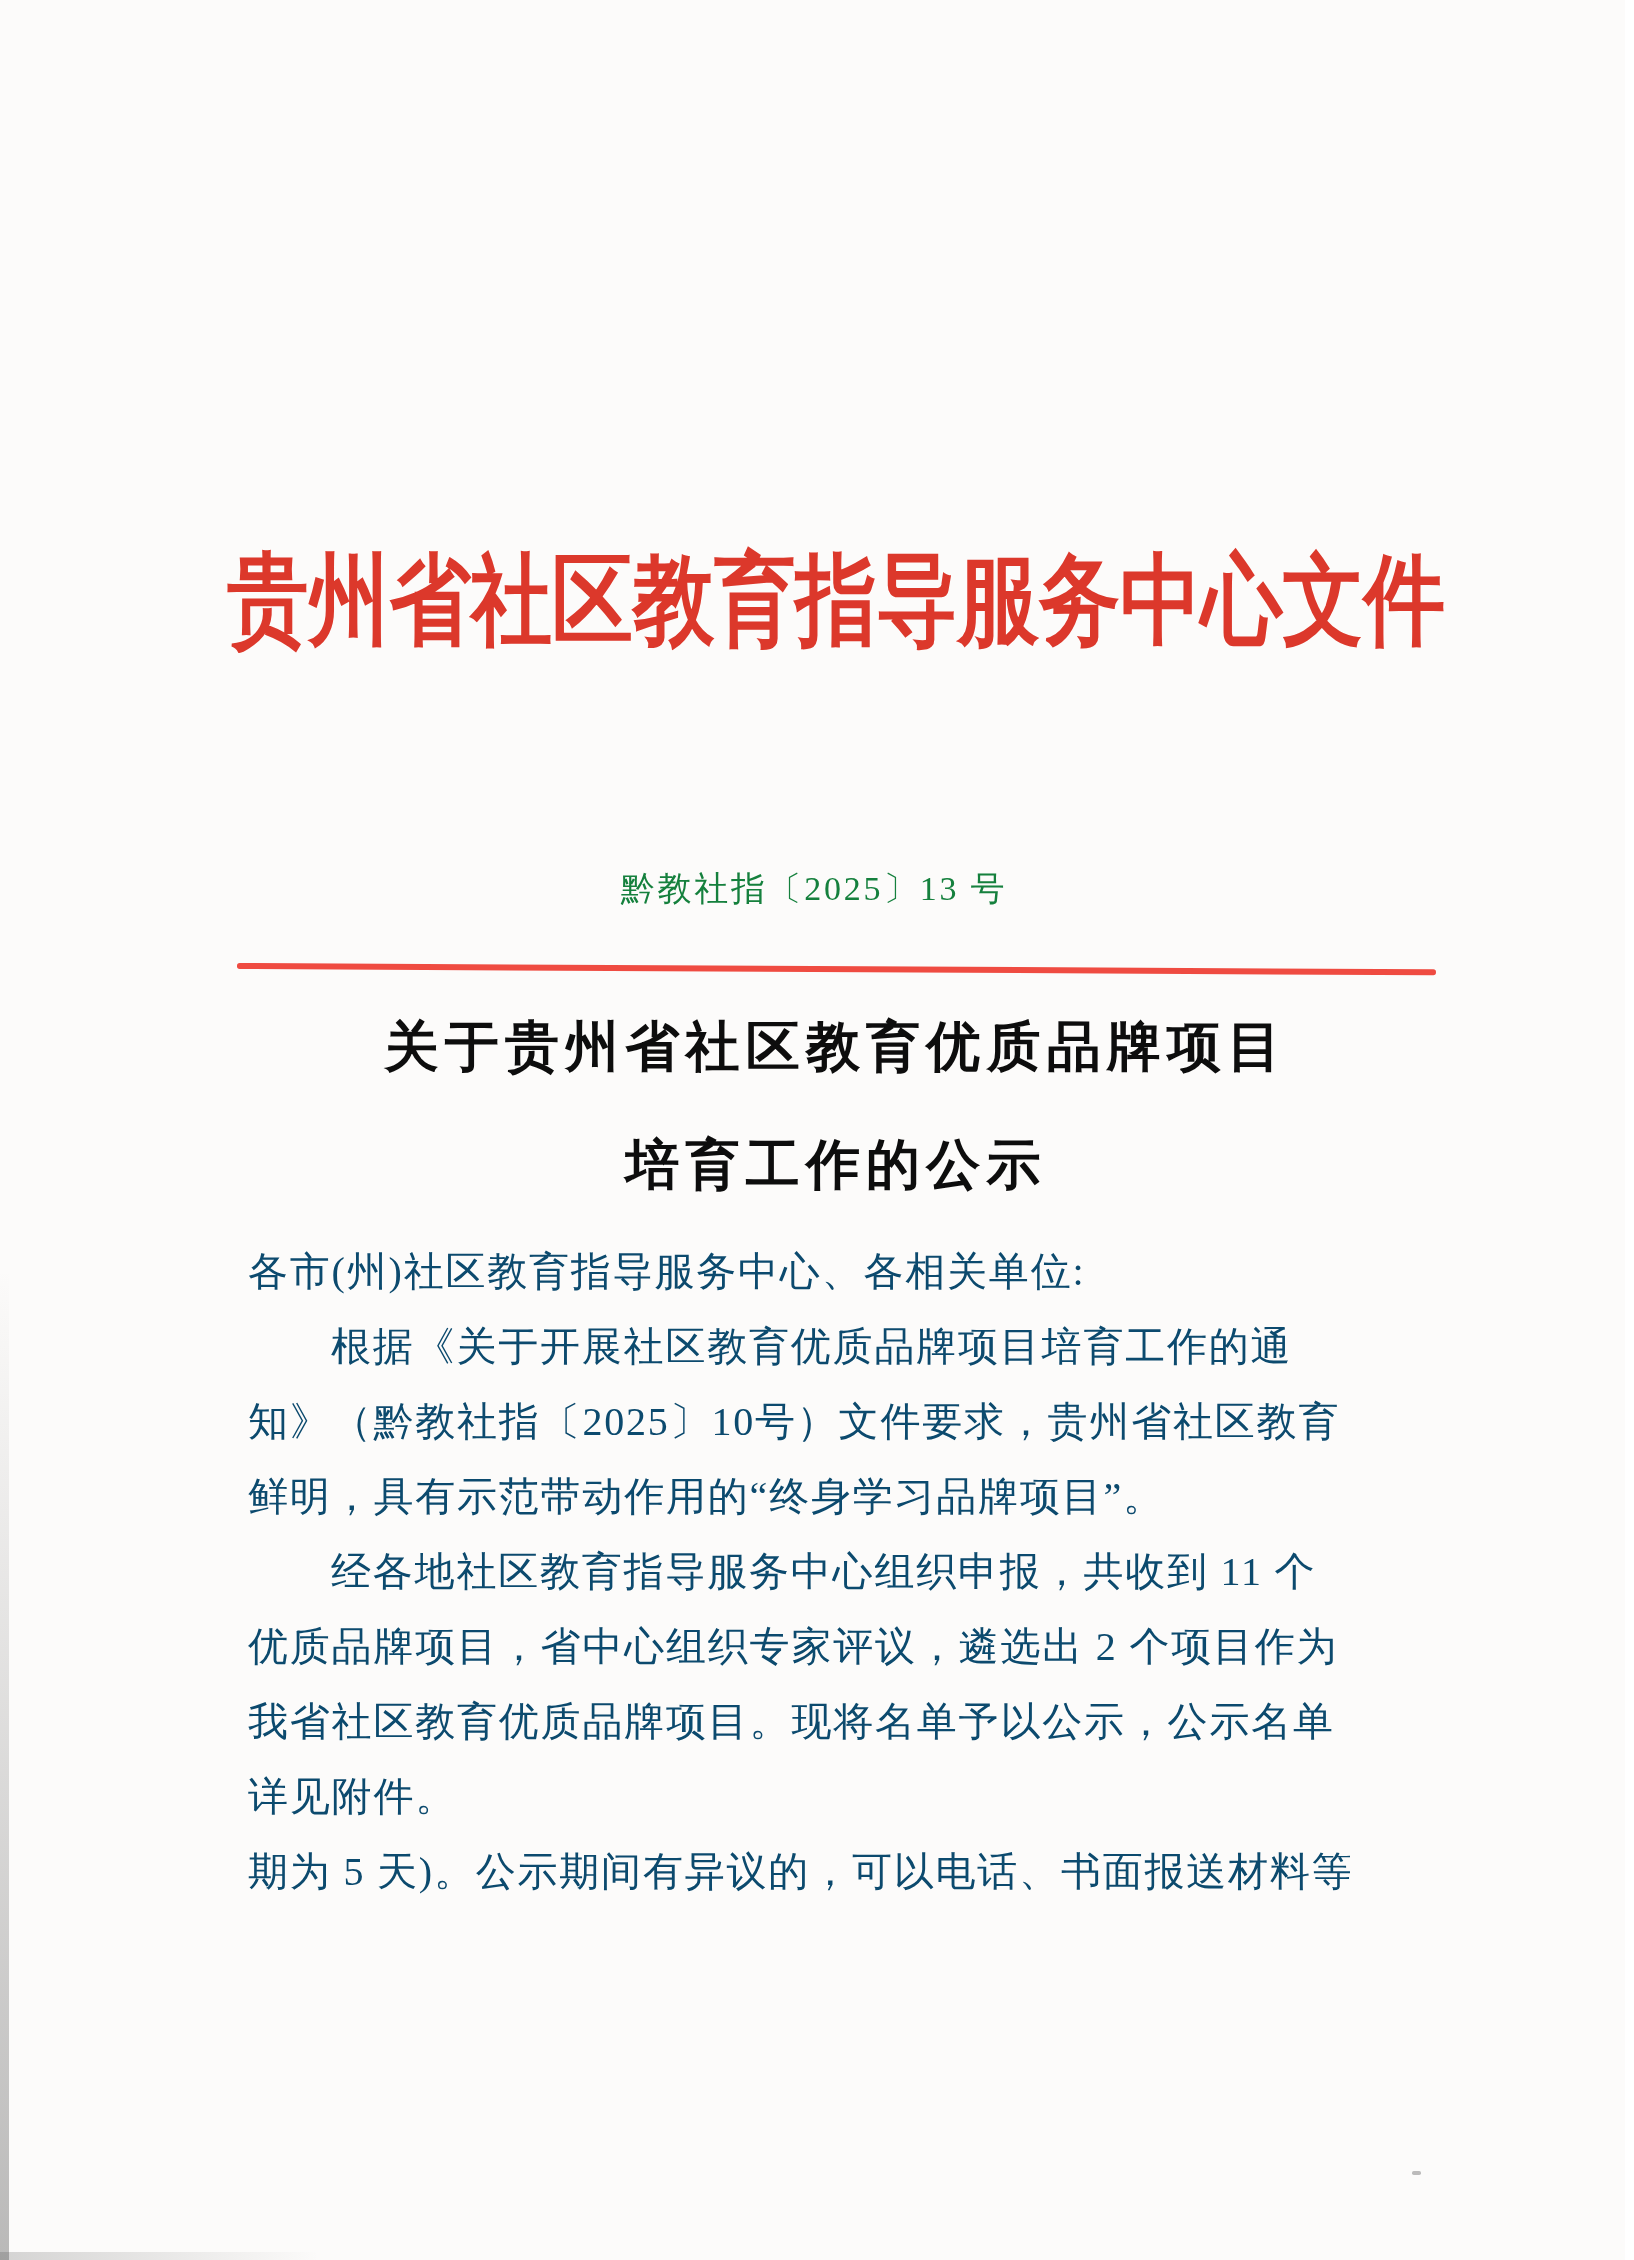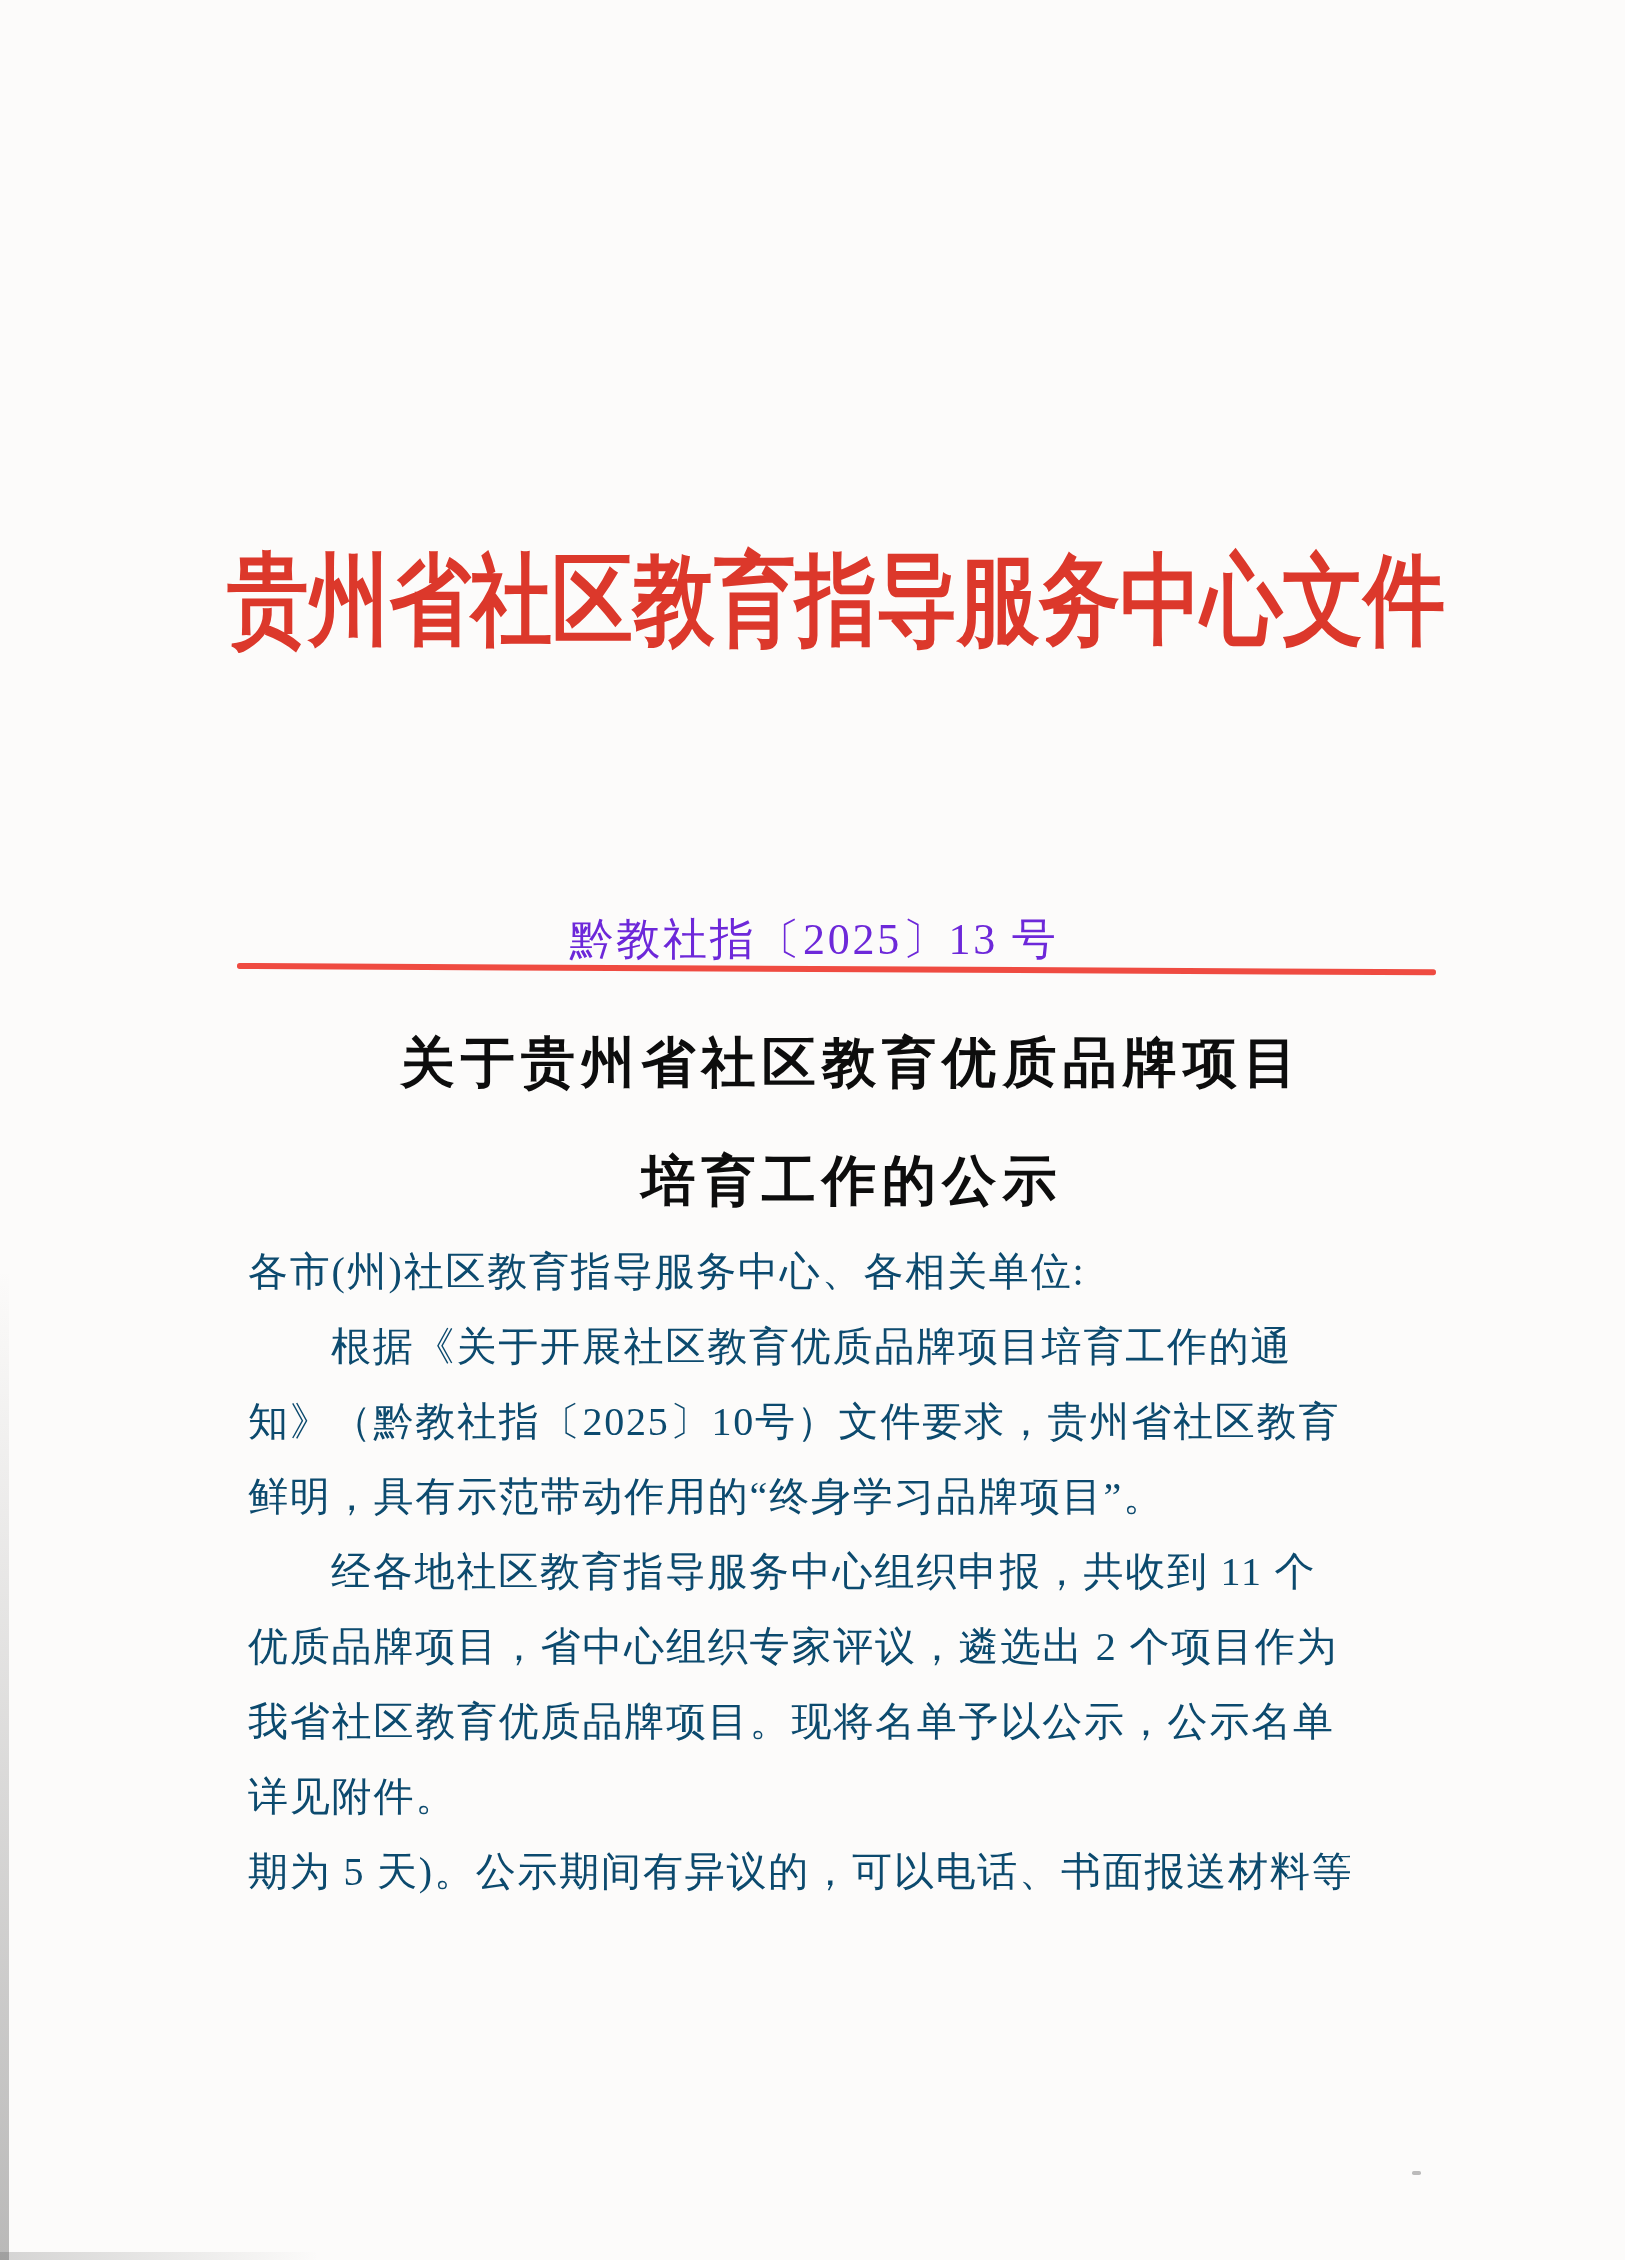--- a/index.html
+++ b/index.html
@@ -23,43 +23,43 @@
     font-size: 99px;
     line-height: 131px;
     font-weight: bold;
     color: #dc382b;
     letter-spacing: 0;
     transform: translateX(-50%) scaleX(0.82);
   }
   
   .doc-number {
     position: absolute;
-    top: 915px; left: 814px;
+    top: 864px; left: 814px;
     transform: translateX(-50%);
     white-space: nowrap;
-    font-size: 44px;
+    font-size: 34px;
     line-height: 50px;
     letter-spacing: 2.7px;
-    color: #6d28d9;
+    color: #15803d;
   }
   
   .red-rule {
     position: absolute;
     left: 237px; top: 963px;
     width: 1199px; height: 6.2px;
     background: #ef4b41;
     border-radius: 2.7px;
     transform: rotate(0.3deg);
     transform-origin: left center;
   }
   
   .doc-title {
     position: absolute;
     left: 836px;
-    margin: 16px;
+    margin: 0;
     transform: translateX(-50%);
     white-space: nowrap;
     font-size: 54px;
     line-height: 59px;
     font-weight: bold;
     color: #0d0d0d;
     letter-spacing: 6.2px;
   }
   .title-1 { top: 1018px; }
   .title-2 { top: 1136px; }

